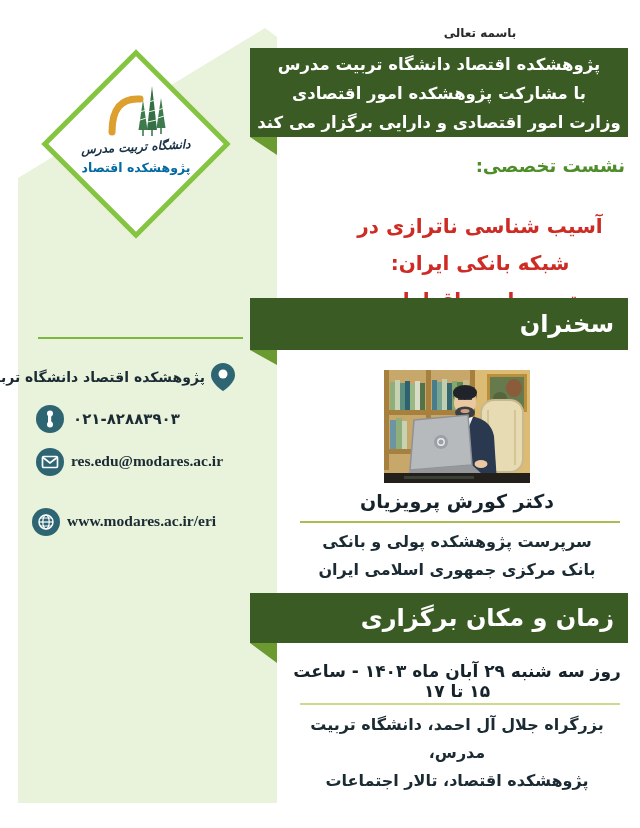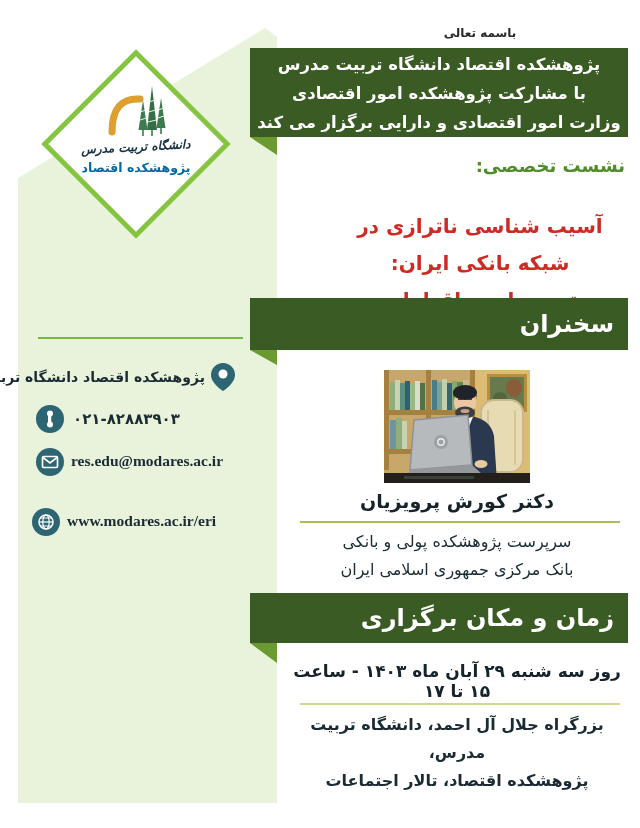--- a/index.html
+++ b/index.html
@@ -84,21 +84,21 @@
   }
   .speaker-name {
     position:absolute; left:286px; top:490px; width:342px; text-align:center;
     direction:rtl; font-size:19px; font-weight:bold; color:#16232b;
   }
   .sep-olive {
     position:absolute; left:300px; top:521px; width:320px; height:2px; background:#adbc52;
   }
   .speaker-affil {
     position:absolute; left:286px; top:528px; width:342px; text-align:center;
-    direction:rtl; font-size:16px; font-weight:normal; color:#1b2b33; line-height:28px;
+    direction:rtl; font-size:16px; font-weight:bold; color:#1b2b33; line-height:28px;
   }
   .event-date {
     position:absolute; left:286px; top:661px; width:342px; text-align:center;
     direction:rtl; font-size:17px; font-weight:bold; color:#16232b;
   }
   .sep-pale {
     position:absolute; left:300px; top:703px; width:320px; height:2px; background:#cdd98f;
   }
   .event-address {
     position:absolute; left:286px; top:711px; width:342px; text-align:center;

